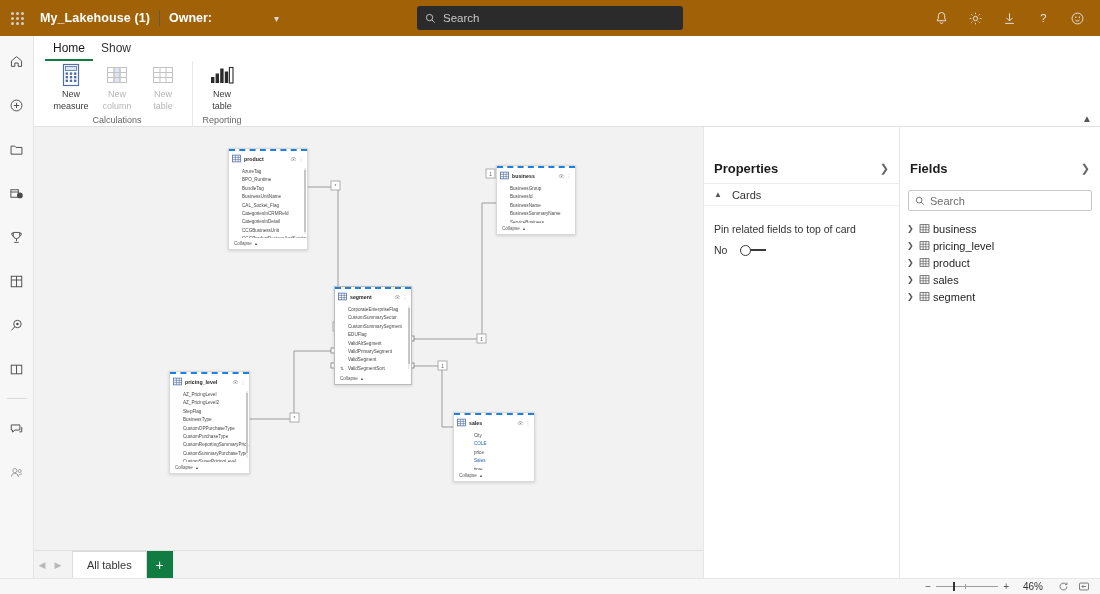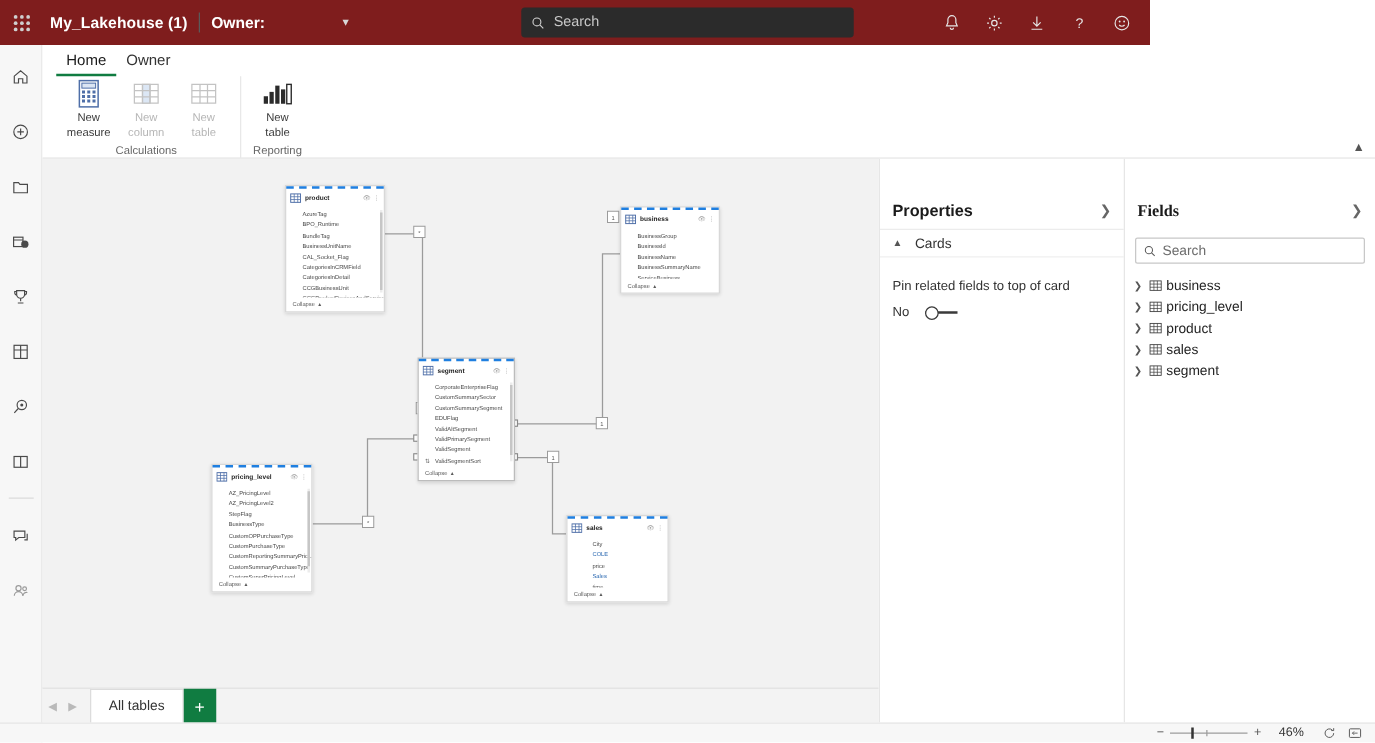--- a/index.html
+++ b/index.html
@@ -5,22 +5,22 @@
   * { box-sizing: border-box; margin: 0; padding: 0; }
   html, body {
     width: 1100px; height: 594px;
     font-family: "Liberation Sans", sans-serif;
     background: #ffffff; overflow: hidden;
   }
   .app { position: relative; width: 1100px; height: 594px; }
 
   
   .topbar {
-    position: absolute; left: 0; top: 0; width: 920px; height: 36px;
-    background: #7f1d1d; display: flex; align-items: center;
+    position: absolute; left: 0; top: 0; width: 1100px; height: 36px;
+    background: #a16207; display: flex; align-items: center;
   }
   .waffle { width: 34px; height: 36px; display: flex; align-items: center; justify-content: center; cursor: pointer; }
   .waffle-grid { display: grid; grid-template-columns: repeat(3, 3px); grid-template-rows: repeat(3, 3px); gap: 2px; }
   .waffle-grid i { width: 3px; height: 3px; background: #cfcfcf; border-radius: 50%; display: block; }
   .tb-title { color: #fff; font-size: 12.5px; font-weight: 600; margin-left: 6px; letter-spacing: .1px; }
   .tb-sep { width: 1px; height: 16px; background: #5a5a5a; margin: 0 9px; }
   .tb-owner { color: #fff; font-size: 12.5px; font-weight: 600; }
   .tb-chev { color: #d8d8d8; font-size: 10px; margin-left: 62px; cursor: pointer; }
   .tb-search {
     position: absolute; left: 417px; top: 6px; width: 266px; height: 24px;
@@ -310,21 +310,21 @@
           <path d="M2.6 12.4a3.6 3.6 0 0 1 7.2 0" fill="none" stroke="#9a9a9a" stroke-width="1"></path>
           <circle cx="11.4" cy="6.4" r="1.6" fill="none" stroke="#9a9a9a" stroke-width="1"></circle>
           <path d="M10 12.4a3 3 0 0 1 3.8-2.8" fill="none" stroke="#9a9a9a" stroke-width="1"></path>
         </svg>
       </div>
   </div>
 
   <div class="ribbon">
     <div class="tabs">
       <div class="tab active">Home</div>
-      <div class="tab">Owner</div>
+      <div class="tab">Show</div>
     </div>
 
     <div class="ribbon-body">
 
       <div class="rgroup">
         <div class="rg-items">
           <div class="rbtn">
             <div class="rbtn-ico">
               <svg width="22" height="24" viewBox="0 0 22 24">
                 <rect x="3.5" y="1.5" width="15" height="21" fill="#fff" stroke="#4f6fa8" stroke-width="1.2"></rect>
@@ -597,21 +597,21 @@
         <span class="tg-lab">No</span>
         <span class="tg off">
           <span class="tg-track"></span>
           <span class="tg-knob"></span>
         </span>
       </div>
     </div>
   </div>
 
   <div class="fields">
-    <div class="pane-hd" style="border-bottom:none;font-family:Liberation Serif, serif;">
+    <div class="pane-hd" style="border-bottom:none;">
       <span class="pane-ti">Fields</span>
       <span class="pane-exp">❯</span>
     </div>
     <div class="f-search">
       <svg width="10" height="10" viewBox="0 0 16 16">
         <circle cx="6.6" cy="6.6" r="4.6" fill="none" stroke="#555" stroke-width="1.3"></circle>
         <line x1="10" y1="10" x2="14" y2="14" stroke="#555" stroke-width="1.3"></line>
       </svg>
       <input type="text" placeholder="Search" style="">
     </div>

